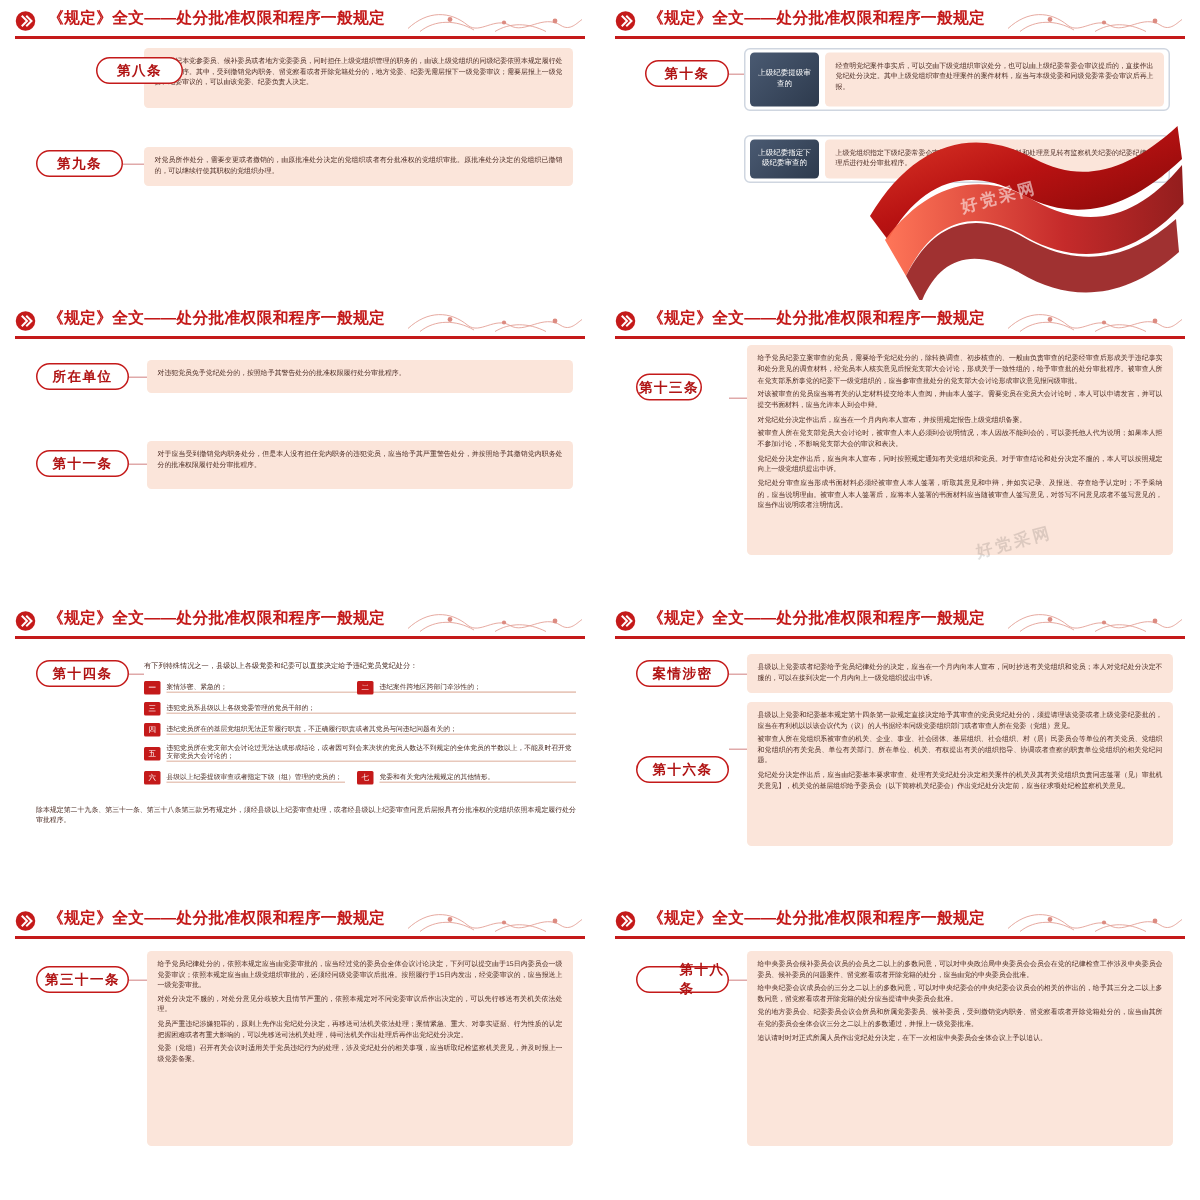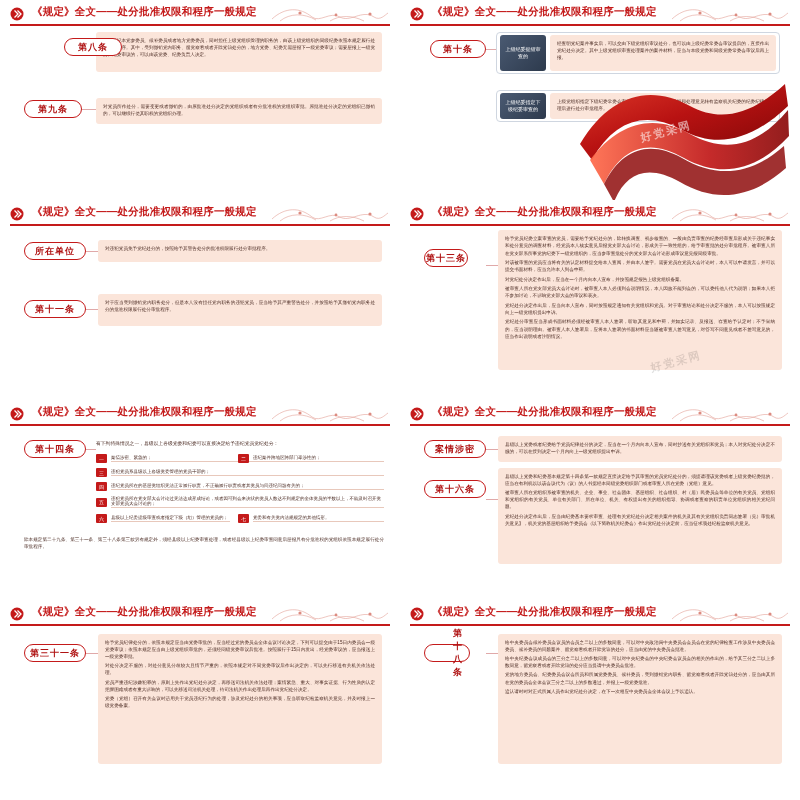--- a/index.html
+++ b/index.html
@@ -460,21 +460,21 @@
           </g>
         </svg>
       </div>
 
       <div class="pill" style="left:14px;top:36px;width:62px;height:18px;">案情涉密</div>
       <div class="conn" style="left:76px;top:45px;width:12px;"></div>
       <div class="bodybox" style="left:88px;top:32px;width:284px;height:26px;">
         <p>县级以上党委或者纪委给予党员纪律处分的决定，应当在一个月内向本人宣布，同时抄送有关党组织和党员；本人对党纪处分决定不服的，可以在接到决定一个月内向上一级党组织提出申诉。</p>
       </div>
 
-      <div class="pill" style="left:14px;top:76px;width:62px;height:18px;">第十六条</div>
+      <div class="pill" style="left:14px;top:100px;width:62px;height:18px;">第十六条</div>
       <div class="conn" style="left:76px;top:95px;width:12px;"></div>
       <div class="bodybox" style="left:88px;top:64px;width:284px;height:96px;">
         <p>县级以上党委和纪委基本规定第十四条第一款规定直接决定给予其审查的党员党纪处分的，须提请理该党委或者上级党委纪委批的，应当在有利机以以该会议代为（议）的人书据经本同级党委组织部门或者审查人所在党委（党组）意见。</p>
         <p>被审查人所在党组织系被审查的机关、企业、事业、社会团体、基层组织、社会组织、村（居）民委员会等单位的有关党员、党组织和党组织的有关党员、单位有关部门、所在单位、机关、有权提出有关的组织指导、协调或者查察的职责单位党组织的相关党纪问题。</p>
         <p>党纪处分决定作出后，应当由纪委基本要求审查、处理有关党纪处分决定相关案件的机关及其有关党组织负责同志签署（见）审批机关意见】，机关党的基层组织给予委员会（以下简称机关纪委会）作出党纪处分决定前，应当征求项处纪检监察机关意见。</p>
       </div>
     </div>
   </div>
 
   <div class="rowdiv" style="top:600px;"></div>
@@ -531,21 +531,21 @@
             <path d="M2 14 C15 2, 30 2, 42 12 C50 18, 60 6, 70 12 C80 18, 92 4, 104 12 C110 16, 115 10, 118 8"></path>
             <path d="M10 16 C20 8, 34 8, 46 15"></path>
             <path d="M60 16 C70 10, 82 10, 94 16"></path>
             <circle cx="30" cy="8" r="1.6" fill="#c94a3a" stroke="none"></circle>
             <circle cx="66" cy="10" r="1.4" fill="#c94a3a" stroke="none"></circle>
             <circle cx="100" cy="9" r="1.6" fill="#c94a3a" stroke="none"></circle>
           </g>
         </svg>
       </div>
 
-      <div class="pill" style="left:14px;top:40px;width:46px;height:18px;padding-left:28px;">第十八条</div>
+      <div class="pill" style="left:14px;top:40px;width:62px;height:18px;padding-left:28px;">第十八条</div>
       <div class="conn" style="left:76px;top:49px;width:12px;"></div>
       <div class="bodybox" style="left:88px;top:30px;width:284px;height:130px;">
         <p>给中央委员会候补委员会议员的会员之二以上的多数同意，可以对中央政治局中央委员会会员会在党的纪律检查工作涉及中央委员会委员、候补委员的问题案件、留党察看或者开除党籍的处分，应当由党的中央委员会批准。</p>
         <p>给中央纪委会议成员会的三分之二以上的多数同意，可以对中央纪委会的中央纪委会议员会的相关的作出的，给予其三分之二以上多数同意，留党察看或者开除党籍的处分应当提请中央委员会批准。</p>
         <p>党的地方委员会、纪委委员会议会所员和所属党委委员、候补委员，受到撤销党内职务、留党察看或者开除党籍处分的，应当由其所在党的委员会全体会议三分之二以上的多数通过，并报上一级党委批准。</p>
         <p>追认请时时对正式所属人员作出党纪处分决定，在下一次相应中央委员会全体会议上予以追认。</p>
       </div>
     </div>
   </div>
 

